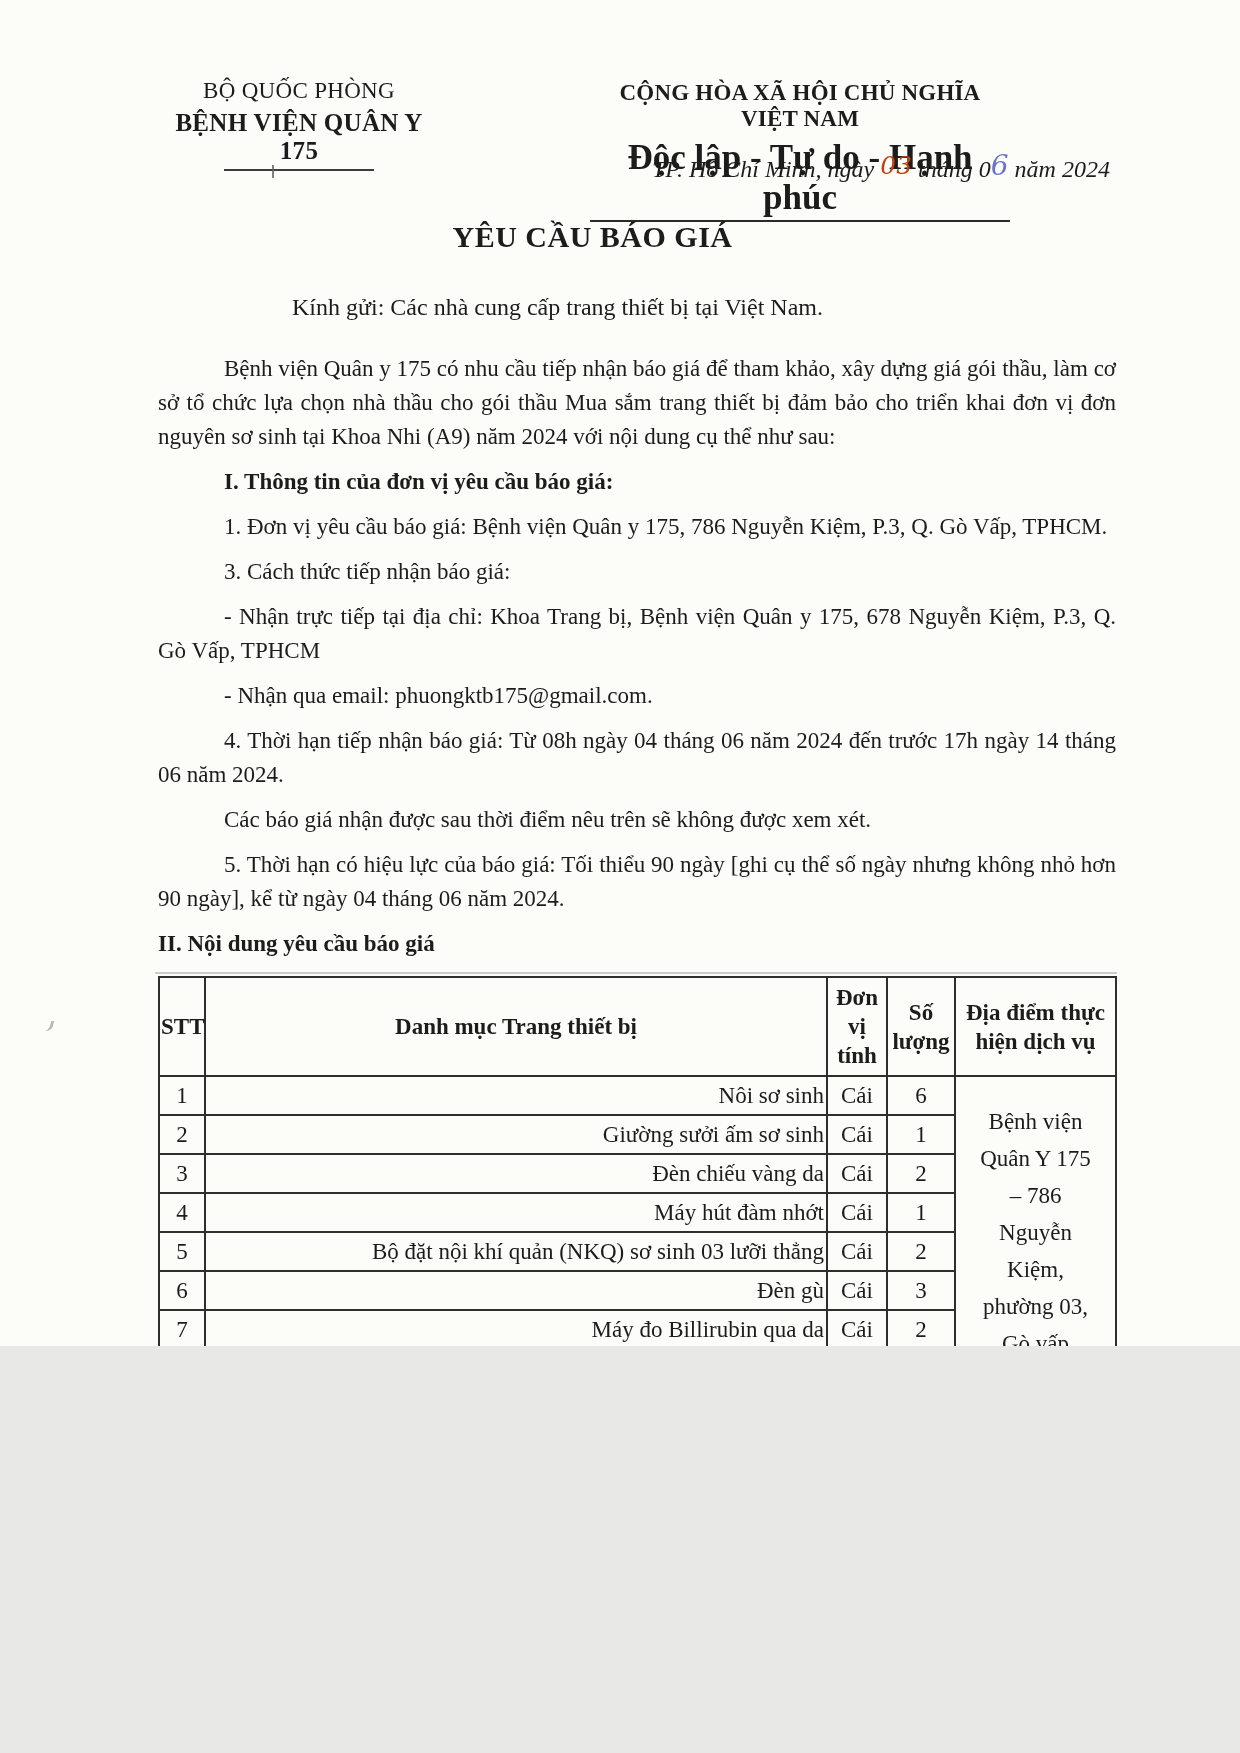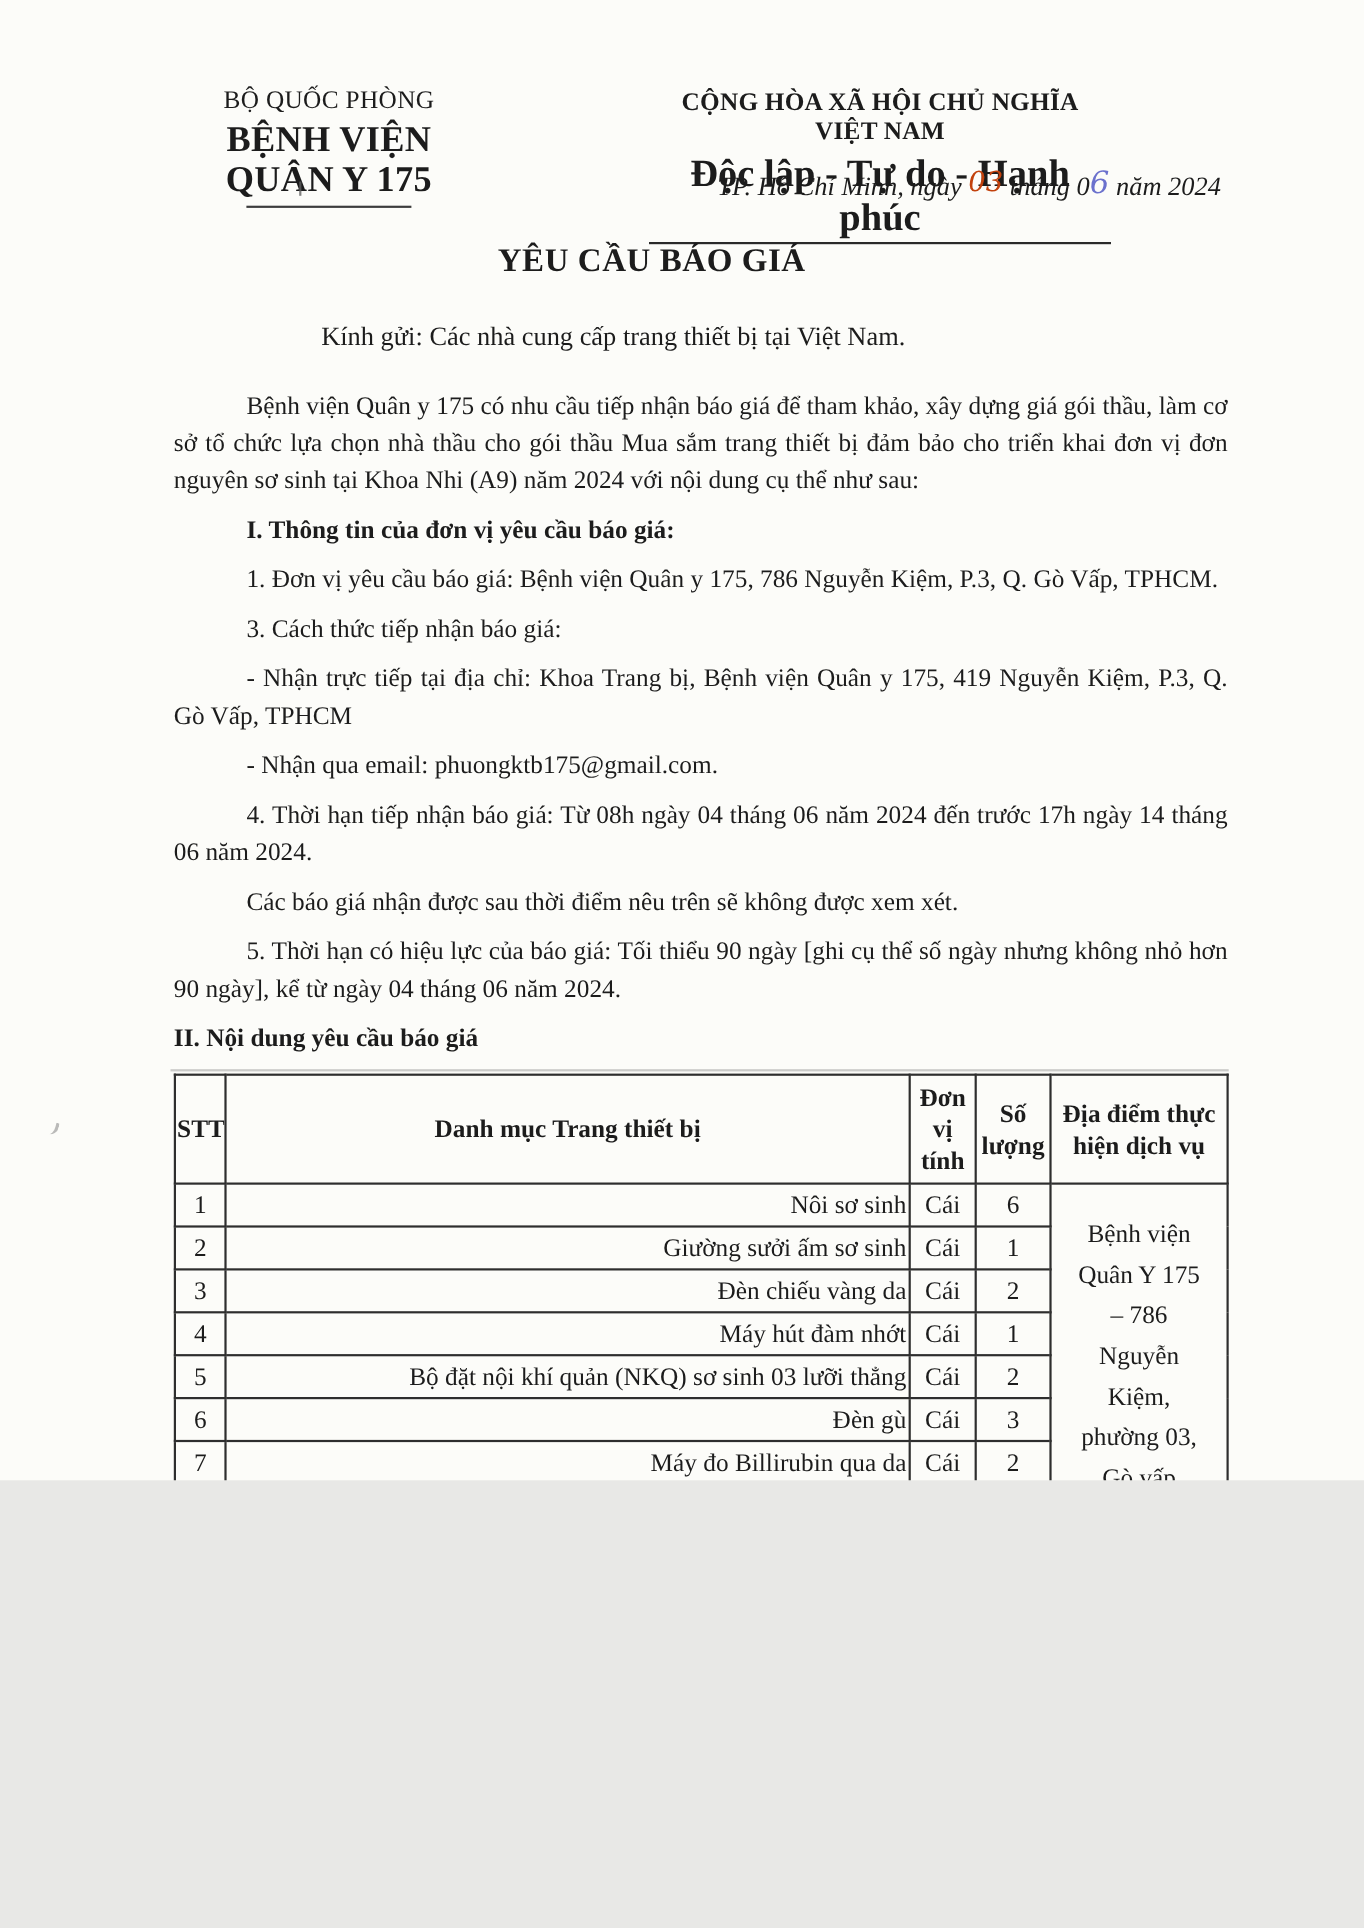--- a/index.html
+++ b/index.html
@@ -4,21 +4,21 @@
 <style>
   html,body{margin:0;padding:0;background:#e8e8e6;}
   .page{
     position:relative;width:1240px;height:1346px;margin:0 auto;
     background:#fcfcf9;overflow:hidden;
     font-family:"Liberation Serif","DejaVu Serif",serif;color:#1c1c1c;
   }
   
   .hdr-left{position:absolute;left:158px;top:78px;width:282px;text-align:center;}
   .hl1{font-size:23px;letter-spacing:.3px;}
-  .hl2{font-size:33px;font-weight:bold;margin-top:5px;letter-spacing:.3px;text-align:center;}
+  .hl2{font-size:25px;font-weight:bold;margin-top:5px;letter-spacing:.3px;text-align:center;}
   .rule{width:150px;height:2px;background:#3d3d3d;margin:4px auto 0;}
   .tick{position:absolute;left:272px;top:165px;width:2px;height:13px;background:#606060;opacity:.8;}
   .hdr-right{position:absolute;left:590px;top:80px;width:420px;text-align:center;}
   .hr1{font-size:23px;font-weight:bold;letter-spacing:.2px;}
   .hr2{display:inline-block;font-size:35px;font-weight:bold;padding:2px 4px;border-bottom:2px solid #2a2a2a;margin-top:4px;}
   .date-line{position:absolute;left:652px;top:151px;font-style:italic;font-size:24px;white-space:nowrap;}
   .ink{color:#c2410c;font-family:"DejaVu Serif",serif;font-style:italic;position:relative;top:-3px;font-size:25px;}
   .ink.six{color:#6b71cd;font-size:28px;top:-2px;}
   
   .title{position:absolute;top:220px;left:0;width:1185px;text-align:center;font-weight:bold;font-size:30px;letter-spacing:.5px;}
@@ -66,21 +66,21 @@
   </div>
 
   <div class="title">YÊU CẦU BÁO GIÁ</div>
   <div class="salutation">Kính gửi: Các nhà cung cấp trang thiết bị tại Việt Nam.</div>
 
   <div class="body">
     <p class="indent">Bệnh viện Quân y 175 có nhu cầu tiếp nhận báo giá để tham khảo, xây dựng giá gói thầu, làm cơ sở tổ chức lựa chọn nhà thầu cho gói thầu Mua sắm trang thiết bị đảm bảo cho triển khai đơn vị đơn nguyên sơ sinh tại Khoa Nhi (A9) năm 2024 với nội dung cụ thể như sau:</p>
     <p class="indent b">I. Thông tin của đơn vị yêu cầu báo giá:</p>
     <p class="indent">1. Đơn vị yêu cầu báo giá: Bệnh viện Quân y 175, 786 Nguyễn Kiệm, P.3, Q. Gò Vấp, TPHCM.</p>
     <p class="indent">3. Cách thức tiếp nhận báo giá:</p>
-    <p class="indent">- Nhận trực tiếp tại địa chỉ: Khoa Trang bị, Bệnh viện Quân y 175, 419 Nguyễn Kiệm, P.3, Q. Gò Vấp, TPHCM</p>
+    <p class="indent">- Nhận trực tiếp tại địa chỉ: Khoa Trang bị, Bệnh viện Quân y 175, 678 Nguyễn Kiệm, P.3, Q. Gò Vấp, TPHCM</p>
     <p class="indent">- Nhận qua email: phuongktb175@gmail.com.</p>
     <p class="indent">4. Thời hạn tiếp nhận báo giá: Từ 08h ngày 04 tháng 06 năm 2024 đến trước 17h ngày 14 tháng 06 năm 2024.</p>
     <p class="indent">Các báo giá nhận được sau thời điểm nêu trên sẽ không được xem xét.</p>
     <p class="indent">5. Thời hạn có hiệu lực của báo giá: Tối thiểu 90 ngày [ghi cụ thể số ngày nhưng không nhỏ hơn 90 ngày], kể từ ngày 04 tháng 06 năm 2024.</p>
     <p class="b">II. Nội dung yêu cầu báo giá</p>
 
     <div class="pre-rule"></div>
     <table class="equip">
       <colgroup>
         <col style="width:46px">

